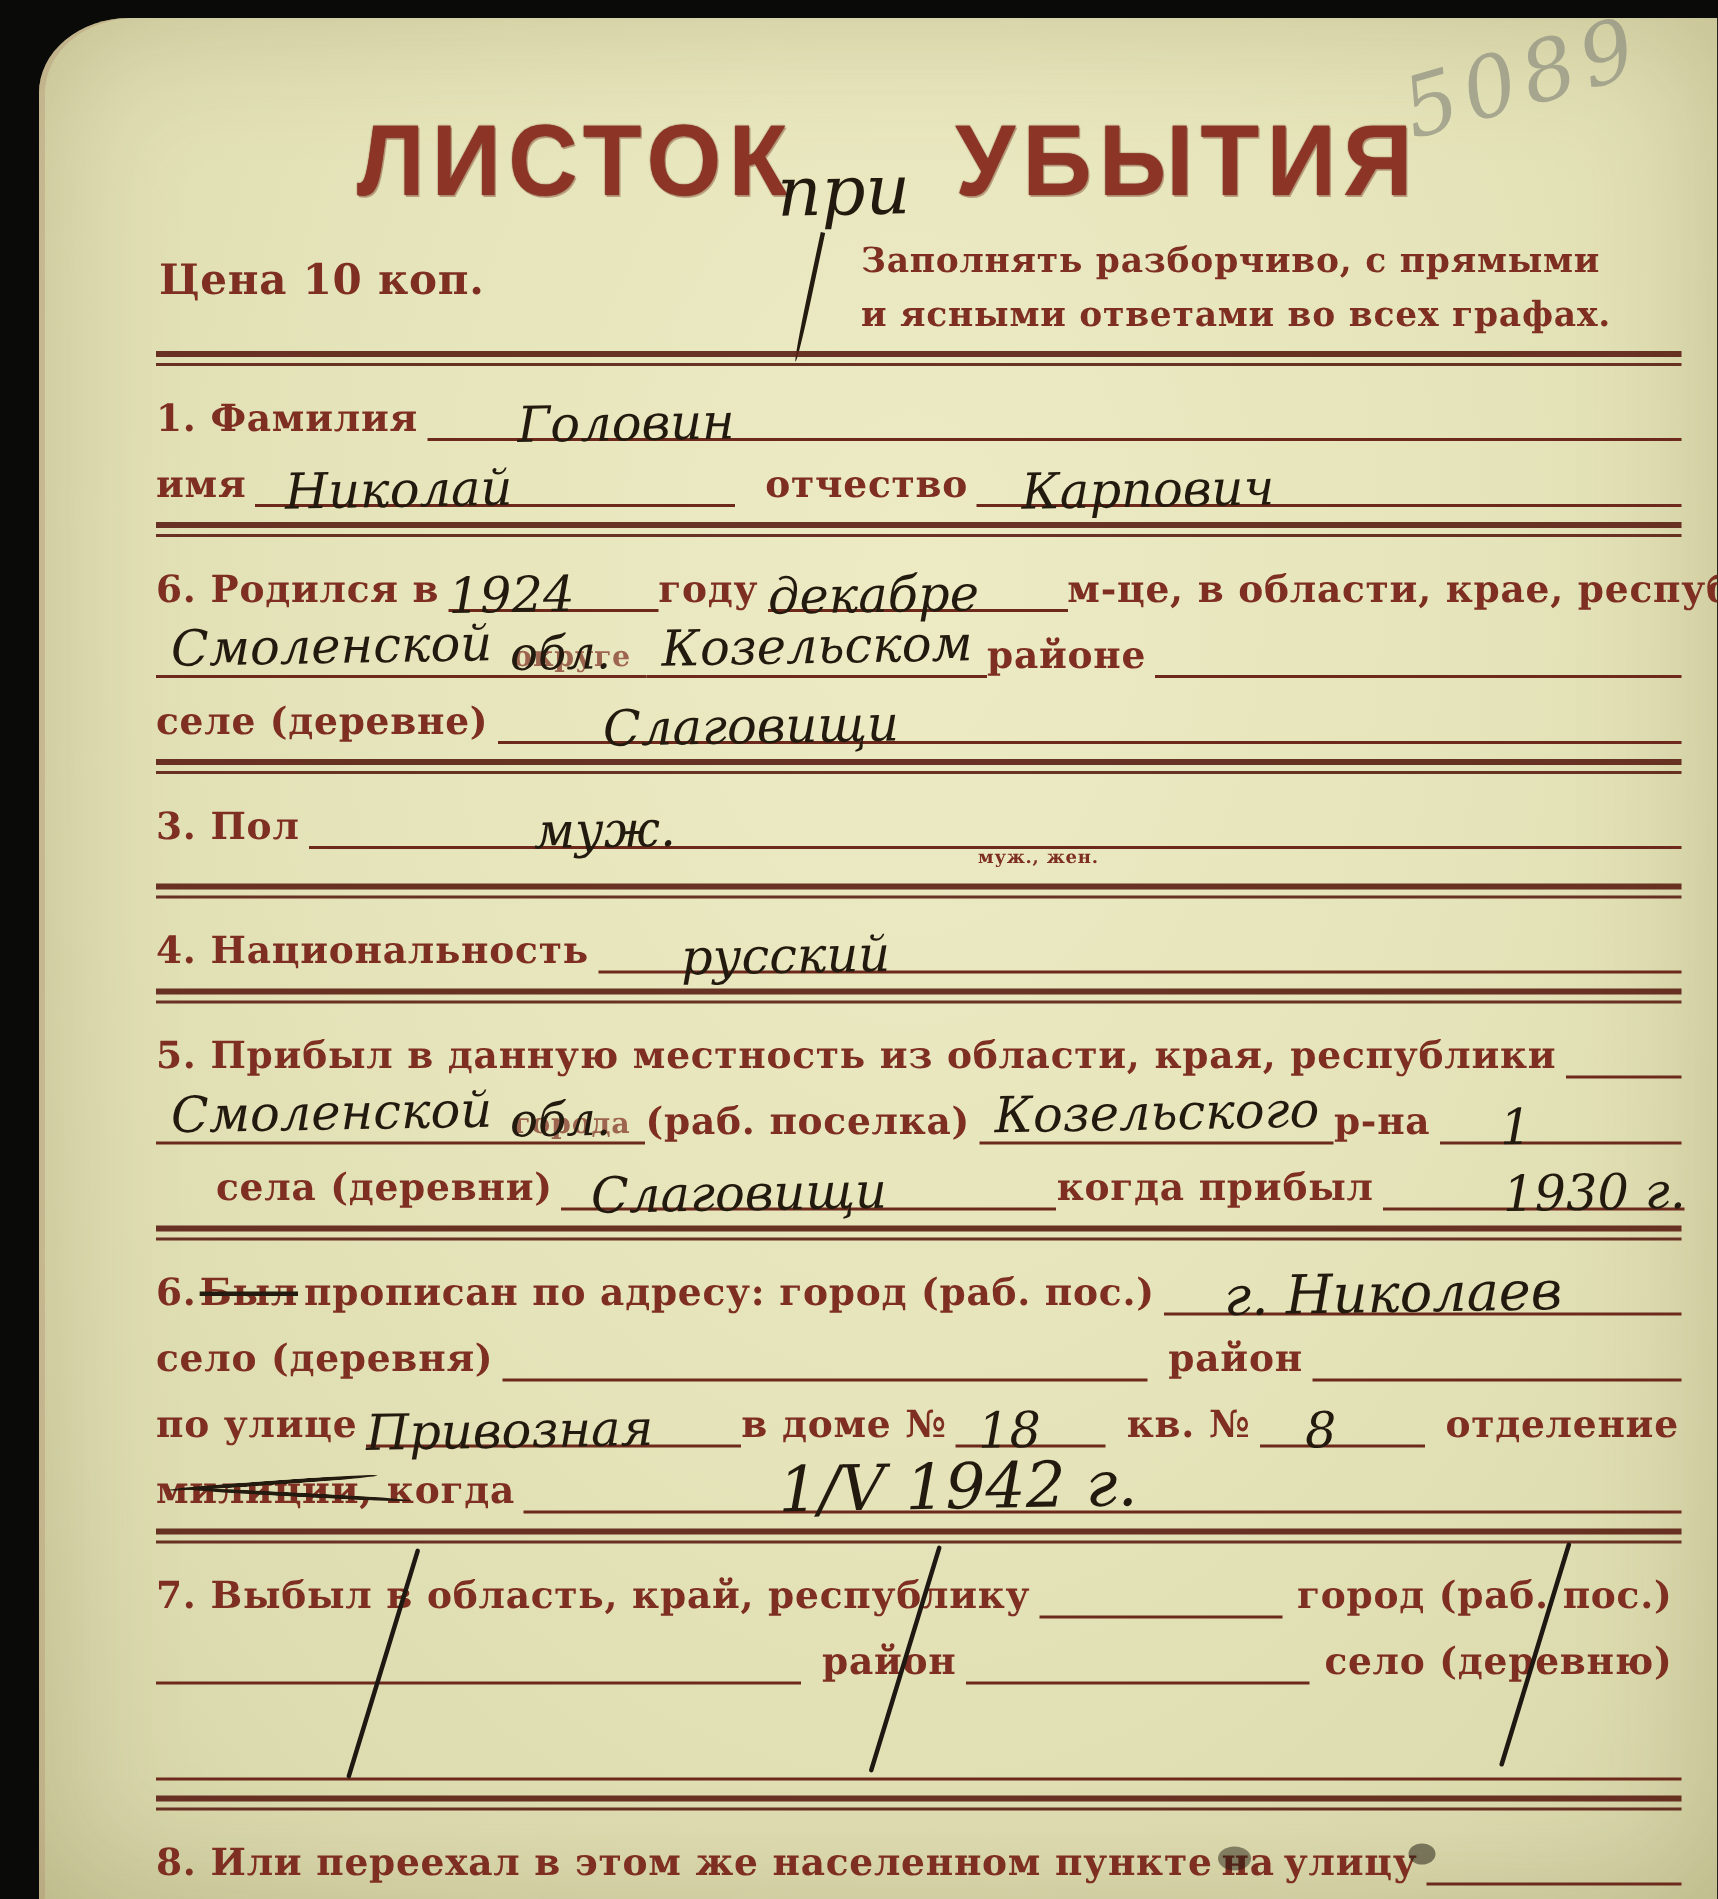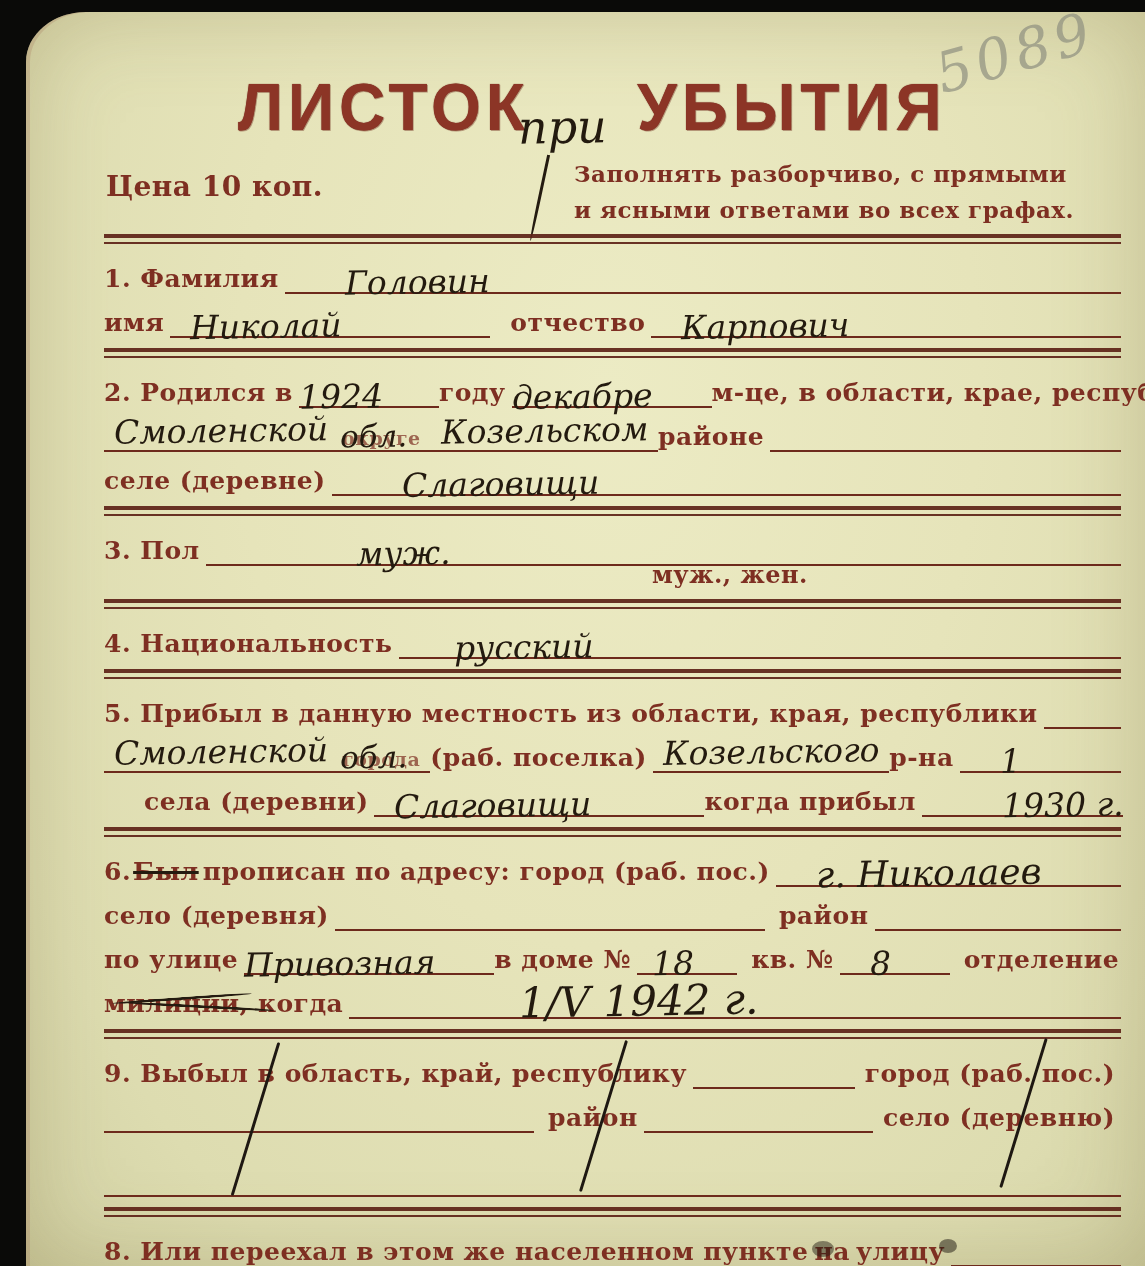--- a/index.html
+++ b/index.html
@@ -29,21 +29,21 @@
   .title-insert{position:absolute;left:492px;top:92px;font-size:46px;}
   .insert-tail{position:absolute;left:512px;top:142px;width:3px;height:88px;background:#241b10;
                transform:rotate(12deg);border-radius:0 0 60% 60%;}
   .serial{position:absolute;top:8px;right:48px;font-size:56px;letter-spacing:5px;
           transform:rotate(-16deg);opacity:.7;}
   .price{position:absolute;left:80px;top:158px;font-size:28px;}
   .instructions{position:absolute;left:548px;top:145px;width:540px;}
   .instructions .print{font-size:23px;display:block;white-space:normal;line-height:1.5;}
   .form{padding:0 24px 0 78px;}
   .hint-row{margin:-6px 0 2px 548px;}
-  .hint-row .print{font-size:24px;}
+  .hint-row .print{font-size:12px;}
   .overlap{position:relative;display:inline-flex;align-items:flex-end;border-bottom:2px solid #6d2a1c;
            min-height:36px;padding:0 4px;}
   .overlap .print-faint{opacity:.7;font-size:19px;}
   .overlap .hw-over{position:absolute;left:2px;bottom:-2px;font-size:31px;}
   .hw-seg{border-bottom:2px solid #6d2a1c;min-height:36px;display:flex;align-items:flex-start;padding:0 10px;}
   .hw-seg .hw{margin-bottom:-7px;}
   .struck{text-decoration:line-through;text-decoration-thickness:3px;text-decoration-color:#241b10;}
   .f7wrap{position:relative;}
   .slash{position:absolute;width:3px;background:#1e1812;border-radius:2px;transform:rotate(17deg);}
   .scribble{position:absolute;background:transparent;border-top:3px solid #241b10;border-radius:60%;}
@@ -89,21 +89,21 @@
         </span>
         <span class="print" style="padding-left:20px;">отчество</span>
         <span class="blank grow">
           <span class="hw" style="padding-left:30px;">Карпович</span>
         </span>
       </div>
 
       <div class="rule"></div>
 
       <div class="row">
-        <span class="print">2. Родился в</span>
+        <span class="print">6. Родился в</span>
         <span class="blank w140">
           <span class="hw">1924</span>
         </span>
         <span class="print">году</span>
         <span class="blank w200">
           <span class="hw">декабре</span>
         </span>
         <span class="print">м-це, в области, крае, республике</span>
       </div>
       <div class="row">
@@ -220,21 +220,21 @@
         <span class="scribble" style="left:20px;top:24px;width:150px;transform:rotate(3deg);"></span>
         <span class="blank grow">
           <span class="hw big-date" style="padding-left:170px;">1/V 1942 г.</span>
         </span>
       </div>
 
       <div class="rule"></div>
 
       <div class="f7wrap">
         <div class="row">
-          <span class="print">9. Выбыл в область, край, республику</span>
+          <span class="print">7. Выбыл в область, край, республику</span>
           <span class="blank grow"></span>
           <span class="print" style="padding-left:10px;">город (раб. пос.)</span>
         </div>
         <div class="row">
           <span class="blank w430"></span>
           <span class="print" style="padding-left:14px;">район</span>
           <span class="blank grow"></span>
           <span class="print" style="padding-left:10px;">село (деревню)</span>
         </div>
         <div class="row" style="margin-top:26px;">

